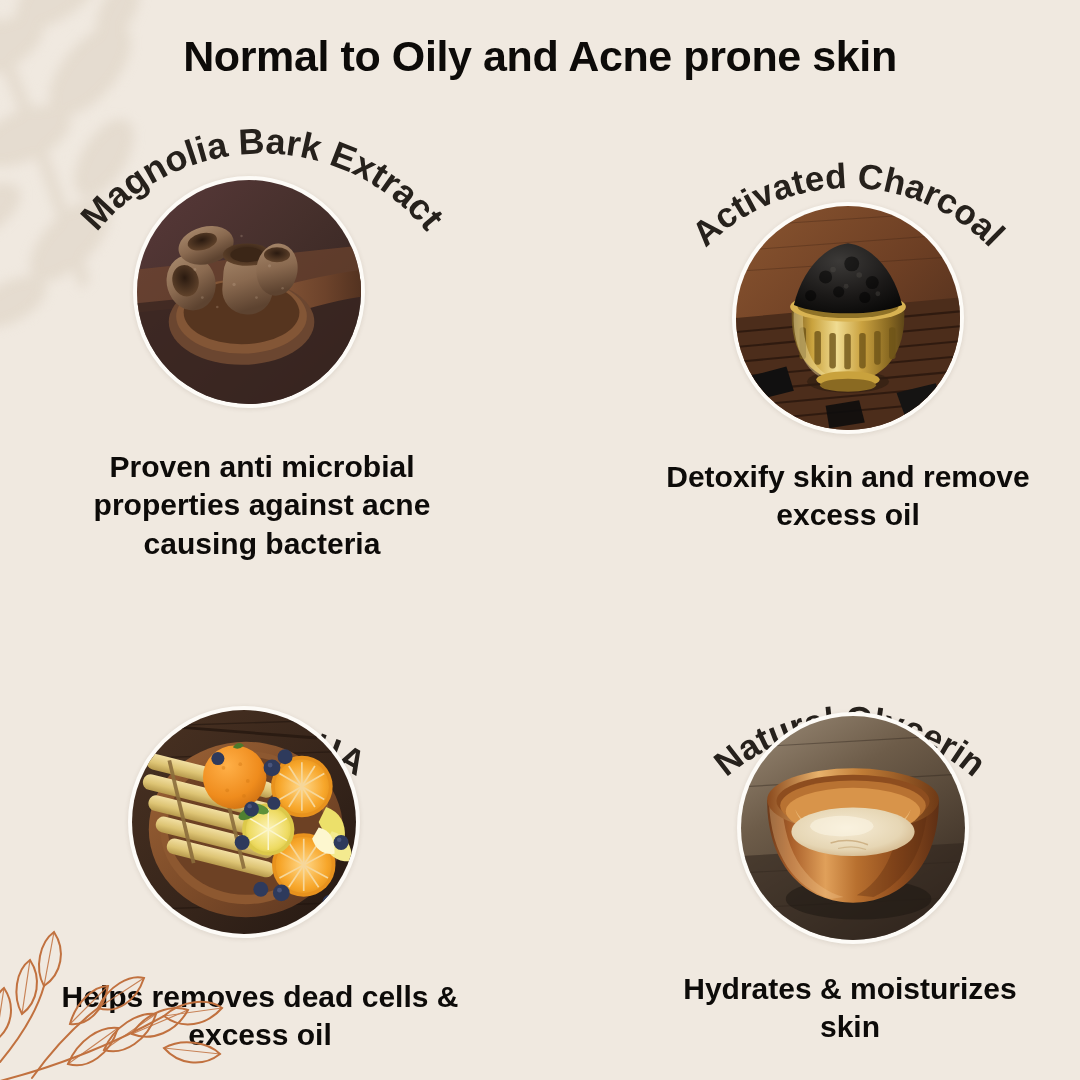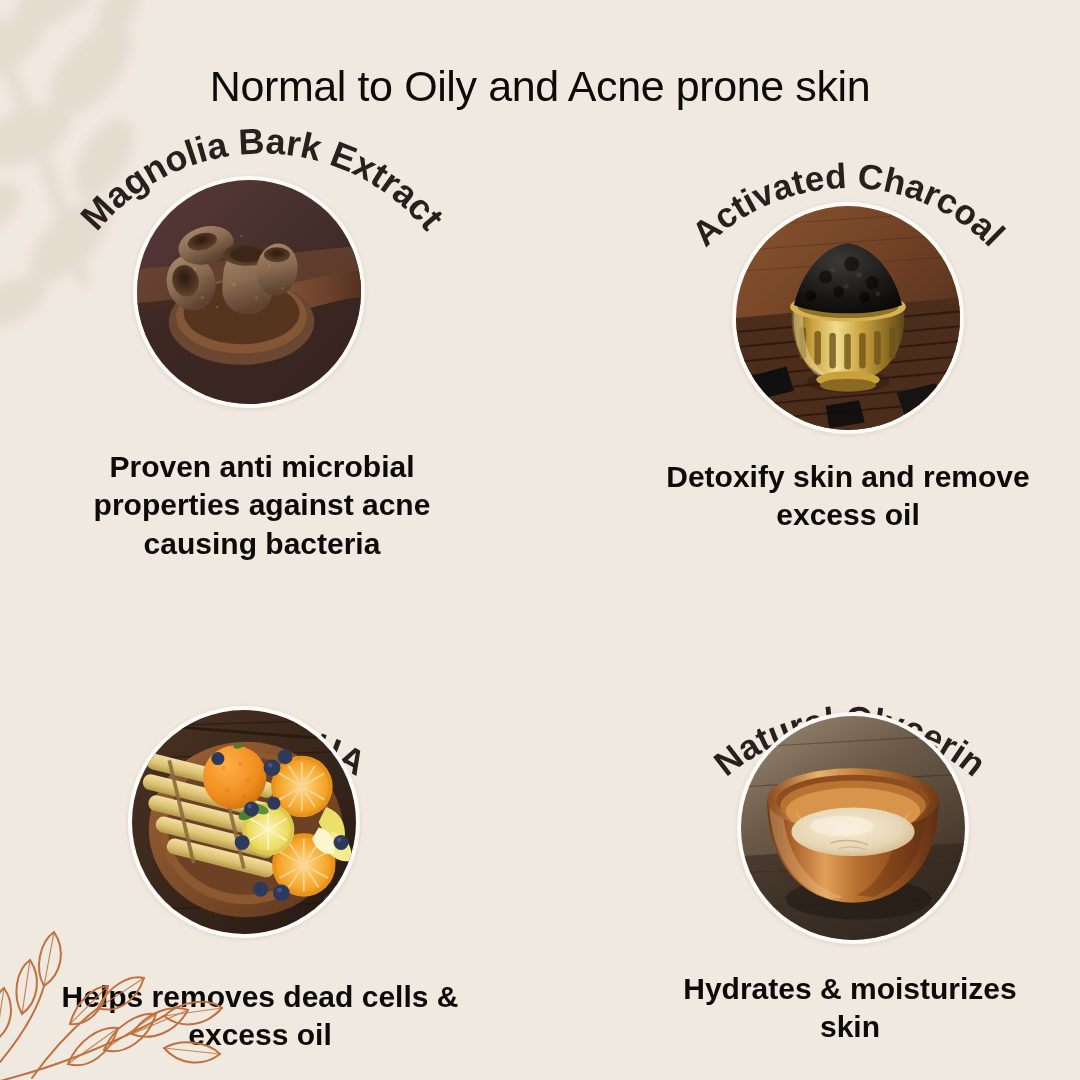--- a/index.html
+++ b/index.html
@@ -44,26 +44,26 @@
     left: -14px;
     bottom: -12px;
     width: 290px;
     height: 180px;
     pointer-events: none;
   }
 
   
   .poster-title {
     position: absolute;
-    top: 62px;
+    top: 32px;
     left: 0;
     width: 1080px;
     text-align: center;
     font-size: 43px;
-    font-weight: 400;
+    font-weight: 700;
     letter-spacing: -0.4px;
     color: #0d0b09;
     line-height: 1.15;
   }
 
   
   .ingredient {
     position: absolute;
     width: 520px;
   }

